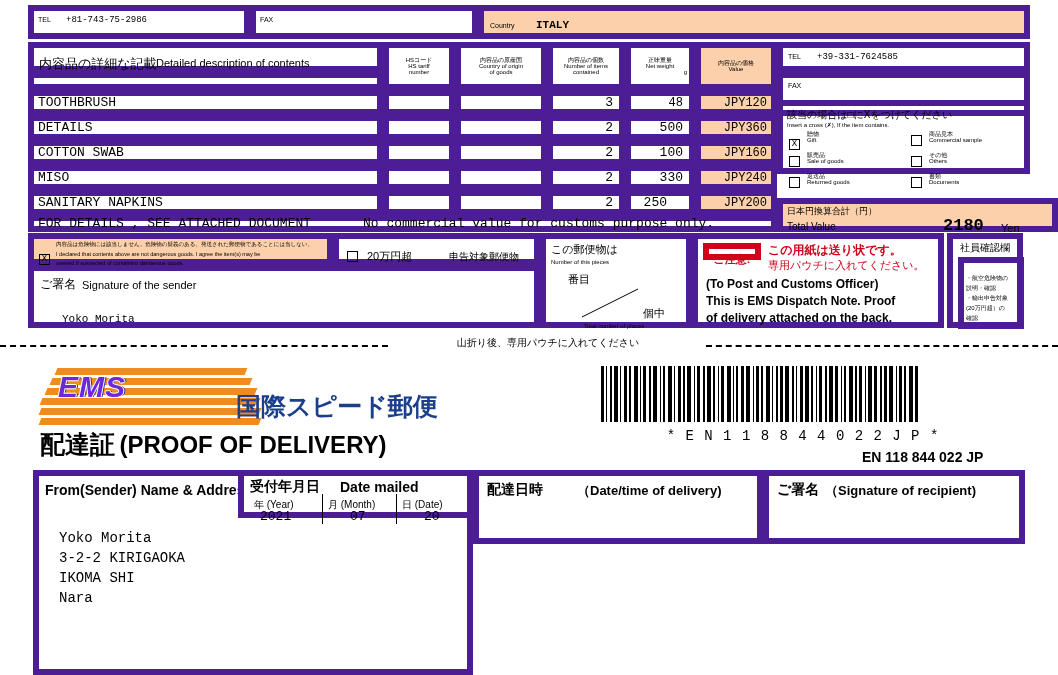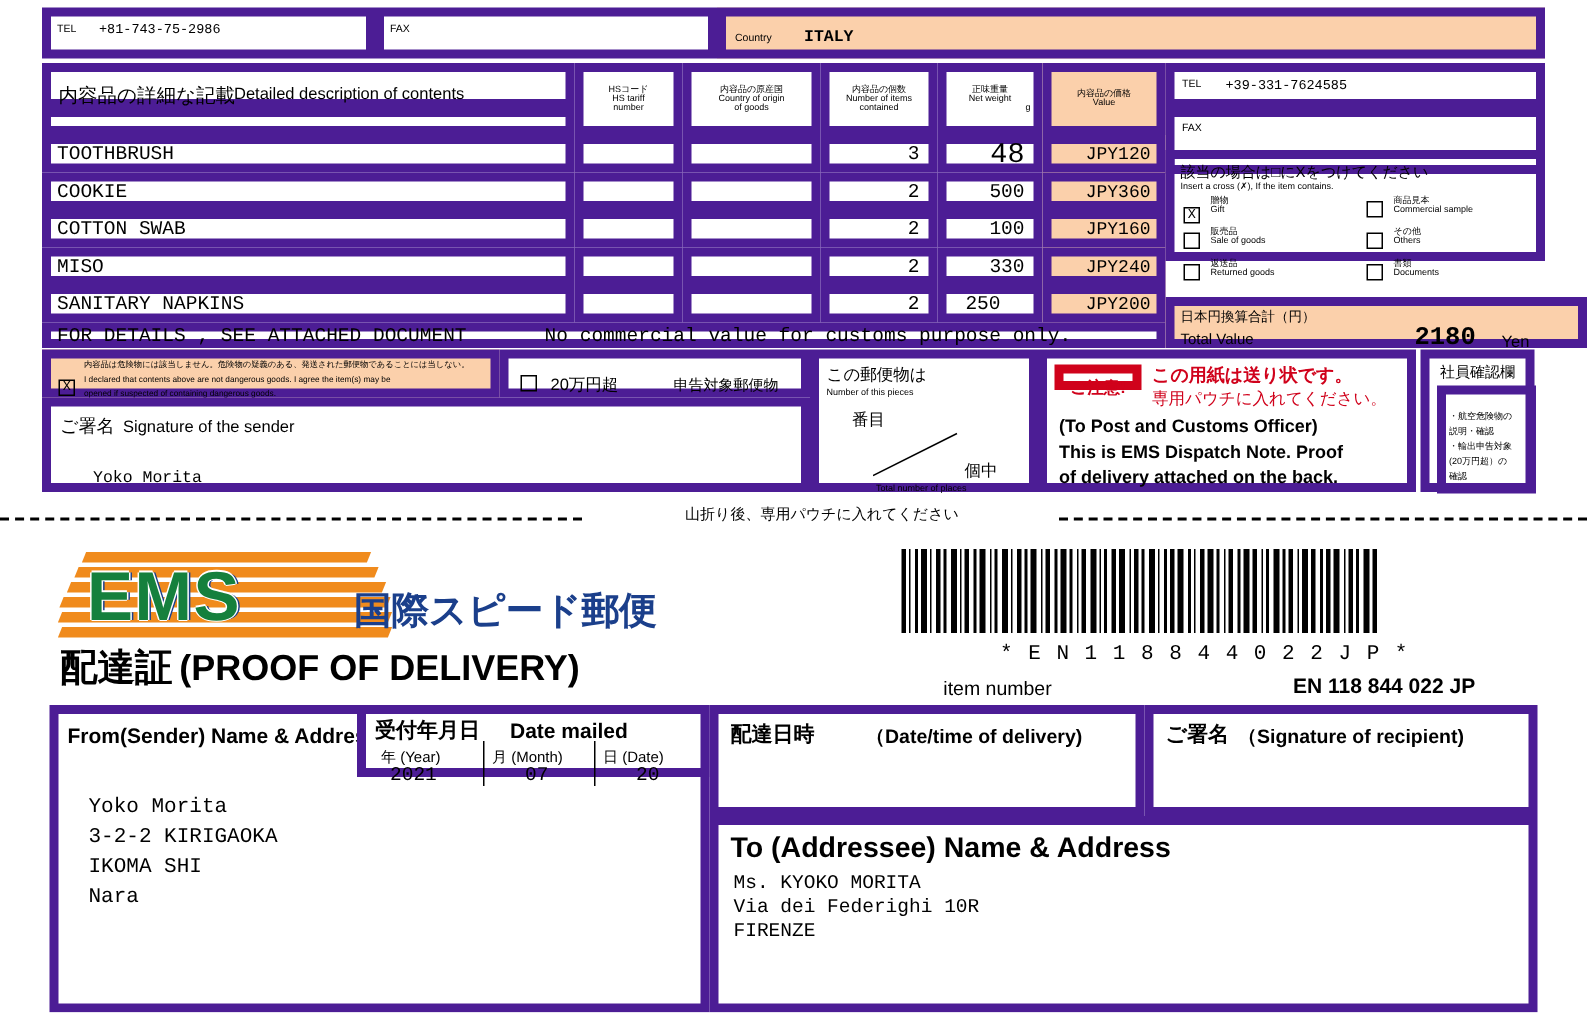--- a/index.html
+++ b/index.html
@@ -83,28 +83,28 @@
 
   <div class="abs bx vcent" style="left:28px;top:90px;width:355px;height:25px;">
     <div class="mono" style="padding-left:4px;font-size:13px;">TOOTHBRUSH</div>
   </div>
   <div class="abs bx" style="left:383px;top:90px;width:72px;height:25px;"></div>
   <div class="abs bx" style="left:455px;top:90px;width:92px;height:25px;"></div>
   <div class="abs bx vcent rt" style="left:547px;top:90px;width:78px;height:25px;justify-content:flex-end;">
     <span class="mono" style="padding-right:6px;font-size:13px;">3</span>
   </div>
   <div class="abs bx vcent" style="left:625px;top:90px;width:70px;height:25px;justify-content:flex-end;">
-    <span class="mono" style="padding-right:6px;font-size:19px;">48</span>
+    <span class="mono" style="padding-right:6px;font-size:12px;">48</span>
   </div>
   <div class="abs bx vcent peach" style="left:695px;top:90px;width:82px;height:25px;justify-content:flex-end;">
     <span class="mono" style="padding-right:4px;font-size:12px;">JPY120</span>
   </div>
 
   <div class="abs bx vcent" style="left:28px;top:115px;width:355px;height:25px;">
-    <div class="mono" style="padding-left:4px;font-size:13px;">COOKIE</div>
+    <div class="mono" style="padding-left:4px;font-size:13px;">DETAILS</div>
   </div>
   <div class="abs bx" style="left:383px;top:115px;width:72px;height:25px;"></div>
   <div class="abs bx" style="left:455px;top:115px;width:92px;height:25px;"></div>
   <div class="abs bx vcent" style="left:547px;top:115px;width:78px;height:25px;justify-content:flex-end;">
     <span class="mono" style="padding-right:6px;font-size:13px;">2</span>
   </div>
   <div class="abs bx vcent" style="left:625px;top:115px;width:70px;height:25px;justify-content:flex-end;">
     <span class="mono" style="padding-right:6px;font-size:13px;">500</span>
   </div>
   <div class="abs bx vcent peach" style="left:695px;top:115px;width:82px;height:25px;justify-content:flex-end;">
@@ -279,21 +279,21 @@
   <div class="abs ctr" style="left:390px;top:336px;width:316px;font-size:10px;">山折り後、専用パウチに入れてください</div>
 
   <div class="abs" style="left:40px;top:368px;width:400px;height:60px;">
     <div class="abs" style="left:0;top:0;width:230px;height:58px;">
       <span class="abs" style="left:16px;top:0px;width:190px;height:7px;background:#f08b1d;transform:skewX(-22deg);"></span>
       <span class="abs" style="left:11px;top:10px;width:200px;height:7px;background:#f08b1d;transform:skewX(-22deg);"></span>
       <span class="abs" style="left:6px;top:20px;width:210px;height:7px;background:#f08b1d;transform:skewX(-22deg);"></span>
       <span class="abs" style="left:1px;top:30px;width:218px;height:7px;background:#f08b1d;transform:skewX(-22deg);"></span>
       <span class="abs" style="left:0px;top:40px;width:220px;height:7px;background:#f08b1d;transform:skewX(-22deg);"></span>
       <span class="abs" style="left:0px;top:50px;width:220px;height:7px;background:#f08b1d;transform:skewX(-22deg);"></span>
-      <div class="abs bold" style="left:18px;top:2px;font-size:46px;color:#15803d;letter-spacing:1px;
+      <div class="abs bold" style="left:18px;top:2px;font-size:30px;font-style:italic;color:#6d28d9;letter-spacing:1px;
                   text-shadow:1px 0 0 #fff,-1px 0 0 #fff,0 1px 0 #fff,0 -1px 0 #fff,2px 0 0 #1b3f8b;">EMS</div>
     </div>
     <div class="abs bold" style="left:196px;top:22px;font-size:25px;color:#1b3f8b;">国際スピード郵便</div>
   </div>
 
   <div class="abs" style="left:40px;top:428px;width:430px;height:28px;">
     <span class="bold" style="font-size:25px;">配達証</span>
     <span class="bold" style="font-size:24px;">(PROOF OF DELIVERY)</span>
   </div>
 
@@ -424,21 +424,20 @@
         <i style="width:3px"></i>
         <i style="width:2px;background:transparent"></i>
       <i style="width:2px"></i>
         <i style="width:3px;background:transparent"></i>
         <i style="width:4px"></i>
         <i style="width:2px;background:transparent"></i>
       <i style="width:3px"></i>
     </div>
   </div>
   <div class="abs ctr mono" style="left:601px;top:428px;width:404px;font-size:14px;letter-spacing:1px;">*  E N 1 1 8 8 4 4 0 2 2 J P  *</div>
-  <div class="abs ctr" style="left:560px;top:451px;width:210px;font-size:13px;">item number</div>
   <div class="abs bold" style="left:862px;top:449px;font-size:14px;">EN 118 844 022 JP</div>
 
   <div class="abs bx" style="left:33px;top:470px;width:440px;height:205px;">
     <div class="abs bold" style="left:6px;top:6px;font-size:14px;">From(Sender) Name &amp; Address</div>
     <div class="abs mono" style="left:20px;top:54px;font-size:14px;">Yoko Morita</div>
     <div class="abs mono" style="left:20px;top:74px;font-size:14px;">3-2-2 KIRIGAOKA</div>
     <div class="abs mono" style="left:20px;top:94px;font-size:14px;">IKOMA SHI</div>
     <div class="abs mono" style="left:20px;top:114px;font-size:14px;">Nara</div>
   </div>
 
@@ -458,20 +457,14 @@
   <div class="abs bx" style="left:473px;top:470px;width:290px;height:74px;">
     <div class="abs bold" style="left:8px;top:5px;font-size:14px;">配達日時</div>
     <div class="abs bold" style="left:98px;top:6px;font-size:13px;">（Date/time of delivery)</div>
   </div>
 
   <div class="abs bx" style="left:763px;top:470px;width:262px;height:74px;">
     <div class="abs bold" style="left:8px;top:5px;font-size:14px;">ご署名</div>
     <div class="abs bold" style="left:56px;top:6px;font-size:13px;">（Signature of recipient)</div>
   </div>
 
-  <div class="abs bx" style="left:473px;top:544px;width:552px;height:131px;">
-    <div class="abs bold" style="left:8px;top:5px;font-size:19px;">To (Addressee) Name &amp; Address</div>
-    <div class="abs mono" style="left:10px;top:31px;font-size:13px;">Ms. KYOKO MORITA</div>
-    <div class="abs mono" style="left:10px;top:47px;font-size:13px;">Via dei Federighi 10R</div>
-    <div class="abs mono" style="left:10px;top:63px;font-size:13px;">FIRENZE</div>
-  </div>
 
 </div>
 
 </body></html>

